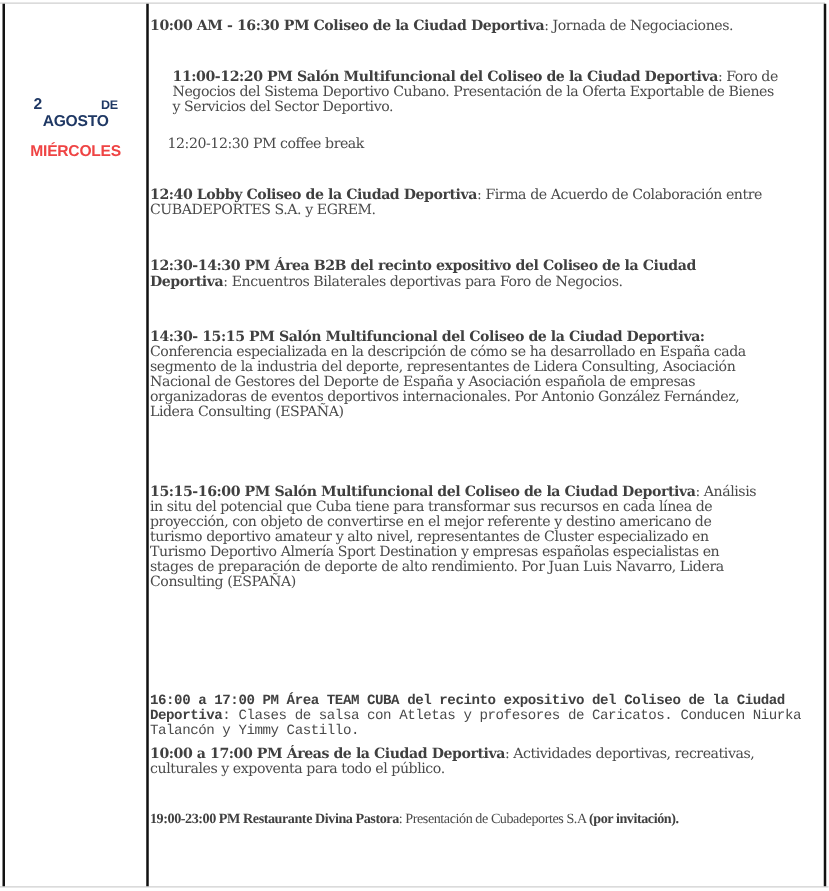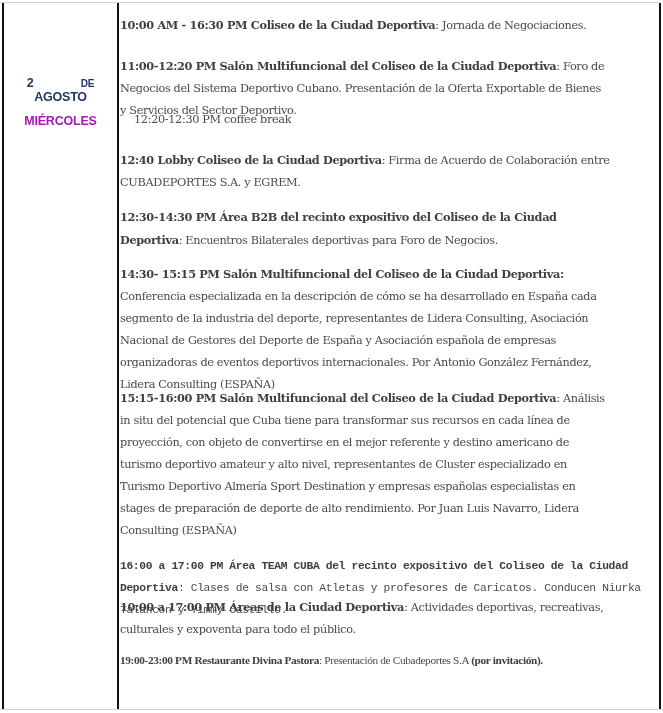--- a/index.html
+++ b/index.html
@@ -73,35 +73,35 @@
   .date .small {
     font-size: 10px;
     padding-left: 44px;
   }
   .weekday {
     position: absolute;
     top: 114px;
     left: 0;
     width: 113px;
     font-size: 12.5px;
-    color: #a21caf;
+    color: #ef4444;
     letter-spacing: -0.2px;
   }
   .events {
     position: absolute;
     left: 120px;
     top: 0;
     width: 530px;
   }
   .event {
     position: absolute;
     left: 0;
     width: 530px;
     font-size: 11.3px;
-    line-height: 22px;
+    line-height: 12px;
     letter-spacing: -0.35px;
     color: #4a4a4a;
   }
   .event b {
     font-weight: bold;
     color: #404040;
   }
 </style>
 </head>
 <body>
@@ -118,21 +118,21 @@
       <span>2</span>
       <span class="small">DE</span>
       <span>AGOSTO</span>
     </div>
     <div class="weekday">MIÉRCOLES</div>
   </div>
 
   <div class="events">
     <div class="event" style="top:14px;"><b>10:00 AM - 16:30 PM Coliseo de la Ciudad Deportiva</b><span>: </span><span>Jornada de Negociaciones.</span></div>
 
-    <div class="event" style="top:55px; width:490px;"><b>11:00-12:20 PM Salón Multifuncional del Coliseo de la Ciudad Deportiva</b><span>: </span><span>Foro de Negocios del Sistema Deportivo Cubano. Presentación de la Oferta Exportable de Bienes y Servicios del Sector Deportivo.</span></div>
+    <div class="event" style="top:55px; width:490px;margin-left:18px;"><b>11:00-12:20 PM Salón Multifuncional del Coliseo de la Ciudad Deportiva</b><span>: </span><span>Foro de Negocios del Sistema Deportivo Cubano. Presentación de la Oferta Exportable de Bienes y Servicios del Sector Deportivo.</span></div>
     <div class="event" style="top:109px;margin-left:14px;">12:20-12:30 PM coffee break</div>
 
     <div class="event" style="top:149px; width:500px;"><b>12:40 Lobby Coliseo de la Ciudad Deportiva</b><span>: </span><span>Firma de Acuerdo de Colaboración entre CUBADEPORTES S.A. y EGREM.</span></div>
 
     <div class="event" style="top:206px; width:450px;"><b>12:30-14:30 PM Área B2B del recinto expositivo del Coliseo de la Ciudad Deportiva</b><span>: </span><span>Encuentros Bilaterales deportivas para Foro de Negocios.</span></div>
 
     <div class="event" style="top:263px; width:485px;"><b>14:30- 15:15 PM Salón Multifuncional del Coliseo de la Ciudad Deportiva:</b><span> </span><span>Conferencia especializada en la descripción de cómo se ha desarrollado en España cada segmento de la industria del deporte, representantes de Lidera Consulting, Asociación Nacional de Gestores del Deporte de España y Asociación española de empresas organizadoras de eventos deportivos internacionales. Por Antonio González Fernández, Lidera Consulting (ESPAÑA)</span></div>
 
     <div class="event" style="top:387px; width:485px;"><b>15:15-16:00 PM Salón Multifuncional del Coliseo de la Ciudad Deportiva</b><span>: </span><span>Análisis in situ del potencial que Cuba tiene para transformar sus recursos en cada línea de proyección, con objeto de convertirse en el mejor referente y destino americano de turismo deportivo amateur y alto nivel, representantes de Cluster especializado en Turismo Deportivo Almería Sport Destination y empresas españolas especialistas en stages de preparación de deporte de alto rendimiento. Por Juan Luis Navarro, Lidera Consulting (ESPAÑA)</span></div>
 

